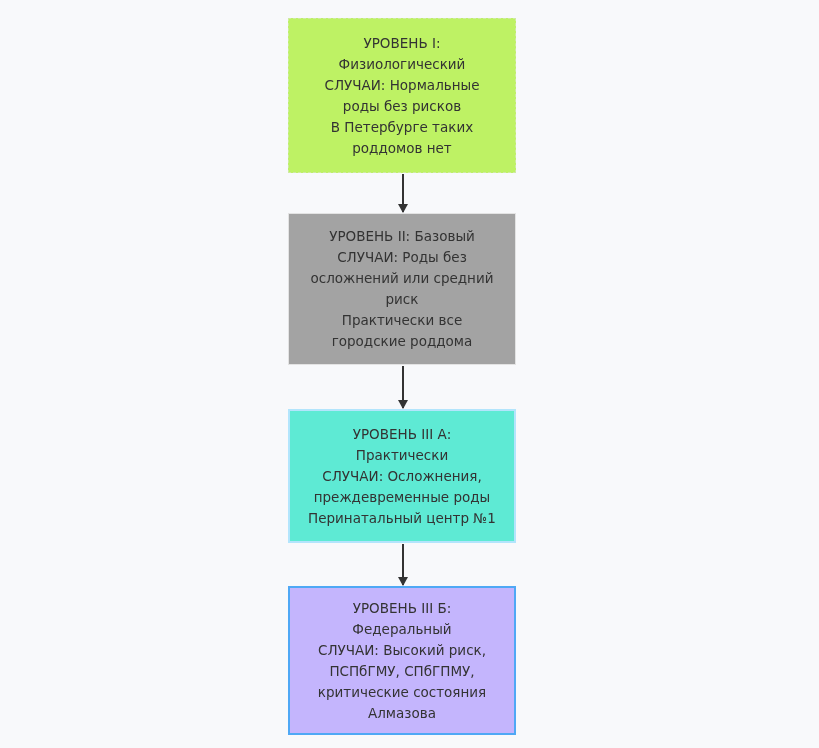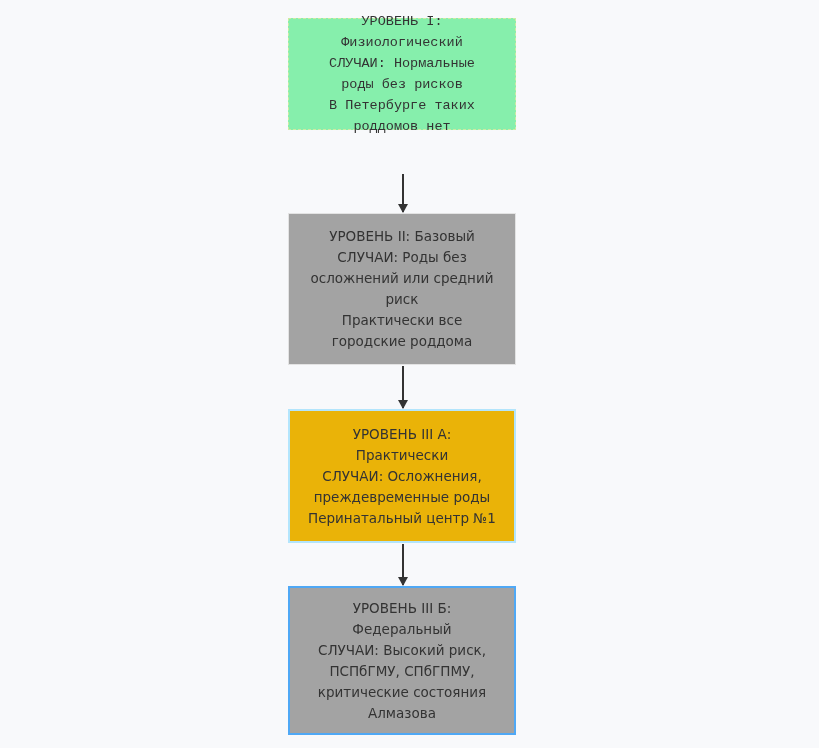--- a/index.html
+++ b/index.html
@@ -37,48 +37,47 @@
   }
 
   .node .line {
     display: block;
     white-space: pre-wrap;
   }
 
   
   .node--level1 {
     top: 18px;
-    height: 112px;
-    background: #86efac;
+    height: 155px;
+    background: #bef264;
     border: 1px dashed #cfeaa2;
-    font-family: Liberation Mono, monospace;
   }
 
   
   .node--level2 {
     top: 213px;
     height: 152px;
     background: #a3a3a3;
     border: 1px solid #e3e3e3;
   }
 
   
   .node--level3a {
     top: 409px;
     height: 134px;
-    background: #eab308;
+    background: #5eead4;
     border: 2px solid #b3e5fc;
     align-items: center;
   }
 
   
   .node--level3b {
     top: 586px;
     height: 149px;
-    background: #a3a3a3;
+    background: #c4b5fd;
     border: 2px solid #4fa8f5;
   }
 
   
   .arrow {
     position: absolute;
     left: 402px;
     width: 2px;
     background: #333333;
   }

